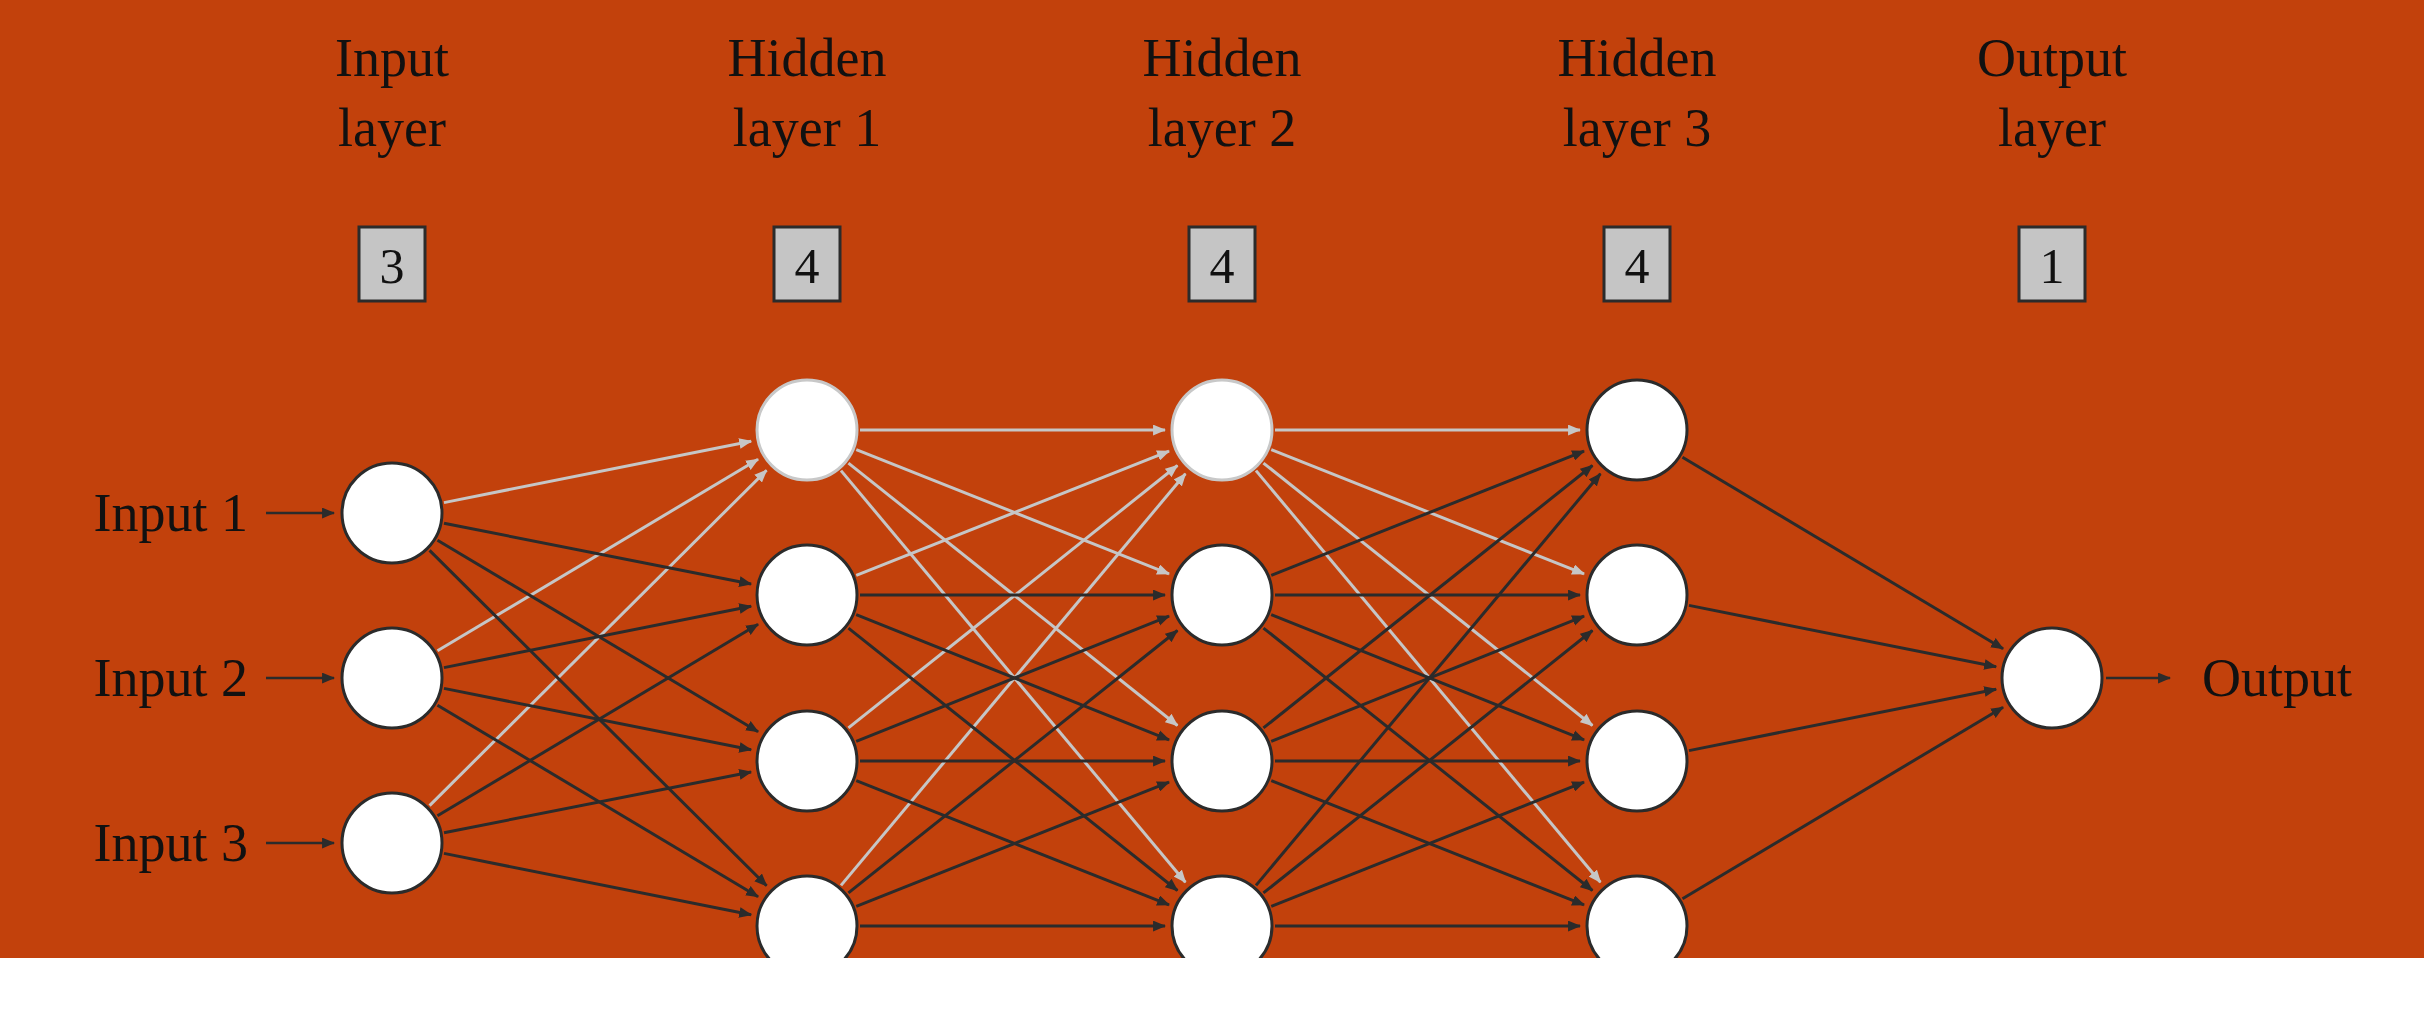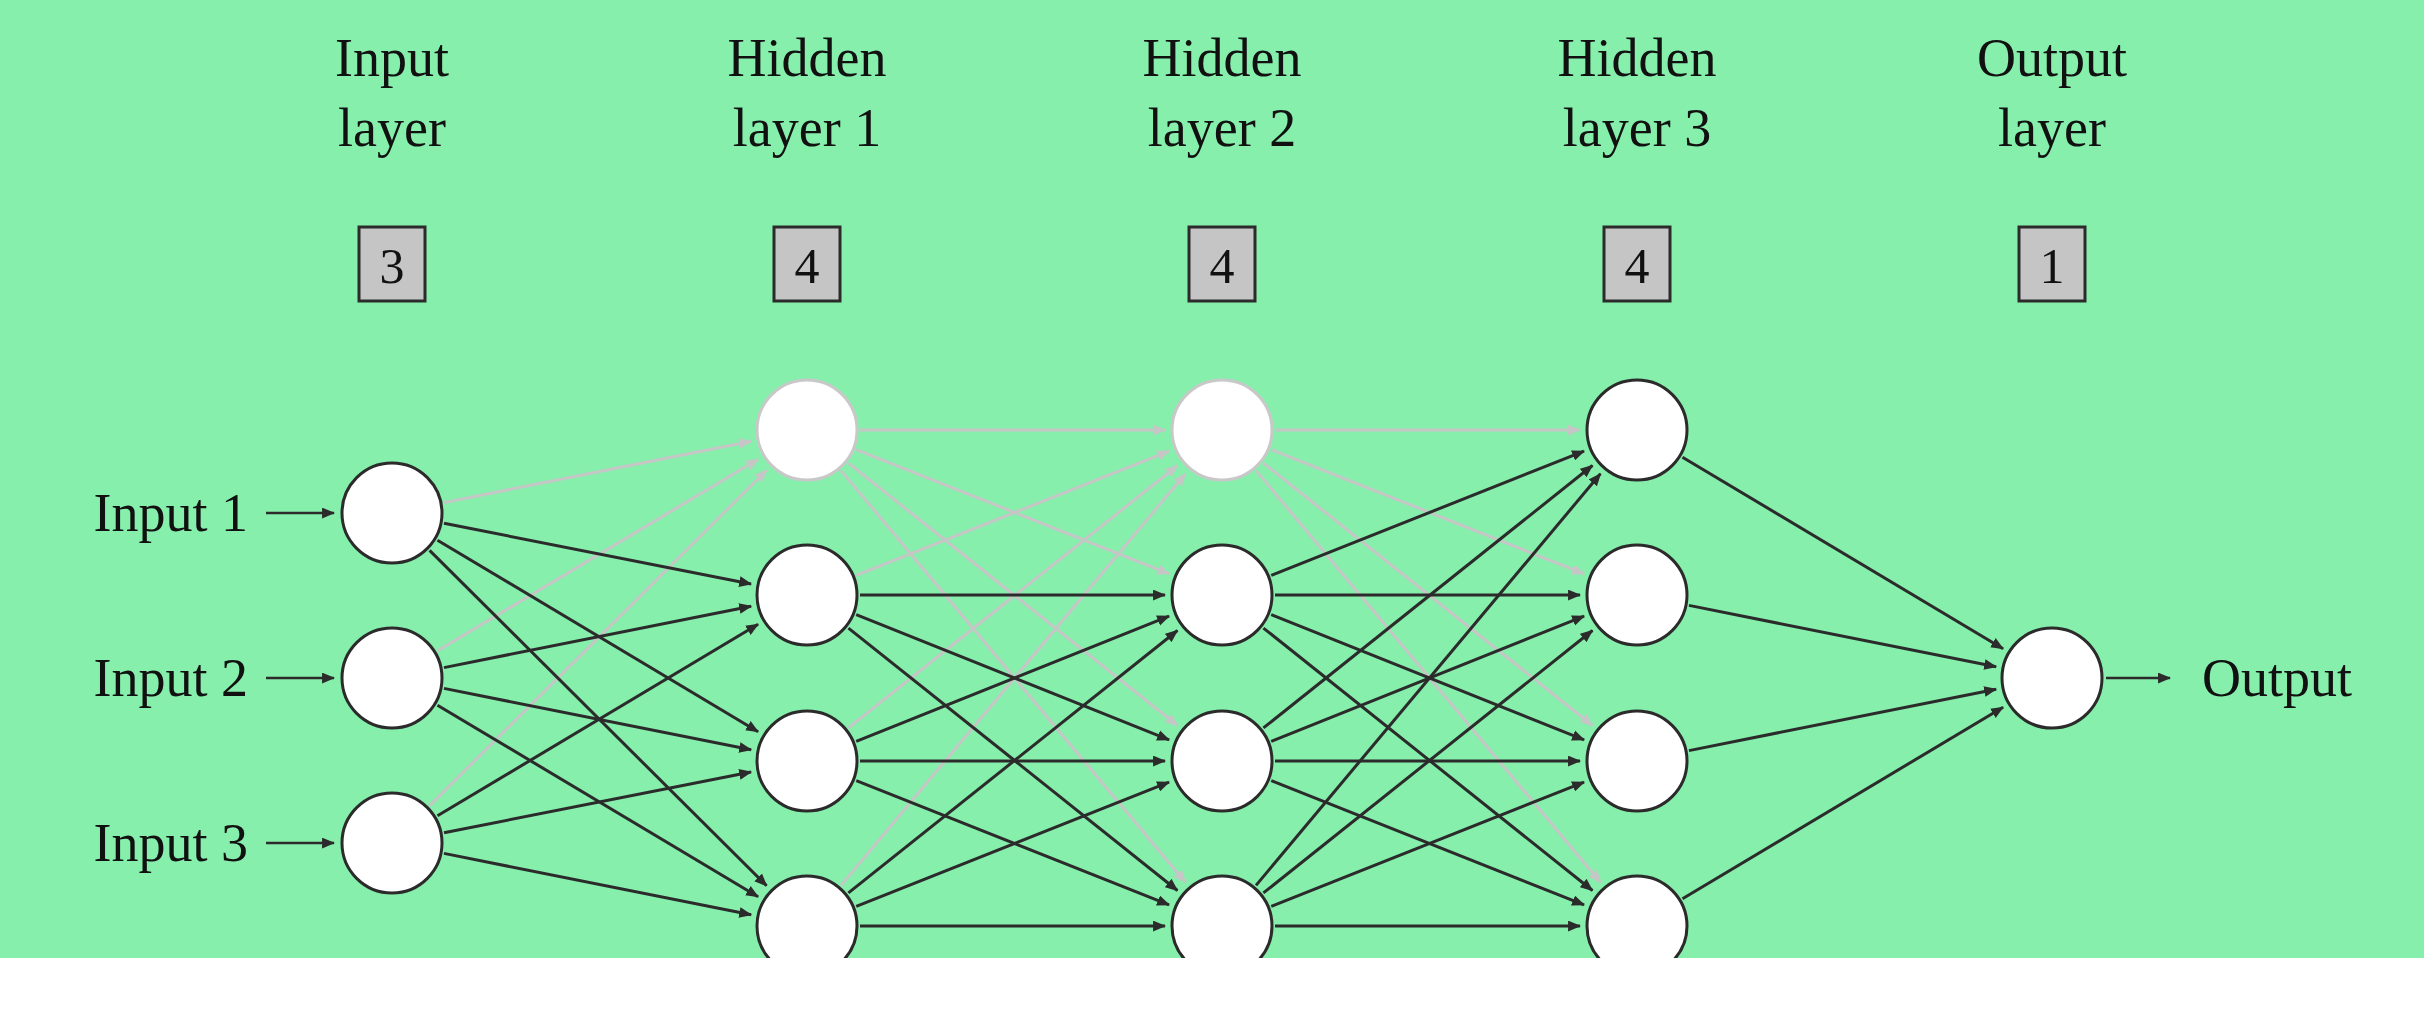--- a/index.html
+++ b/index.html
@@ -1,20 +1,20 @@
 <!DOCTYPE html>
 <html><head>
 <meta charset="utf-8">
 <style>
   html, body { margin: 0; padding: 0; background: #ffffff; }
   .canvas {
     position: relative;
     width: 2424px;
     height: 958px;
-    background: #86efac;
+    background: #c2410c;
     font-family: "Liberation Serif", "DejaVu Serif", serif;
     overflow: hidden;
   }
   svg { display: block; }
   text { font-family: "Liberation Serif", "DejaVu Serif", serif; }
 </style>
 </head>
 <body>
 
 <div class="canvas">

